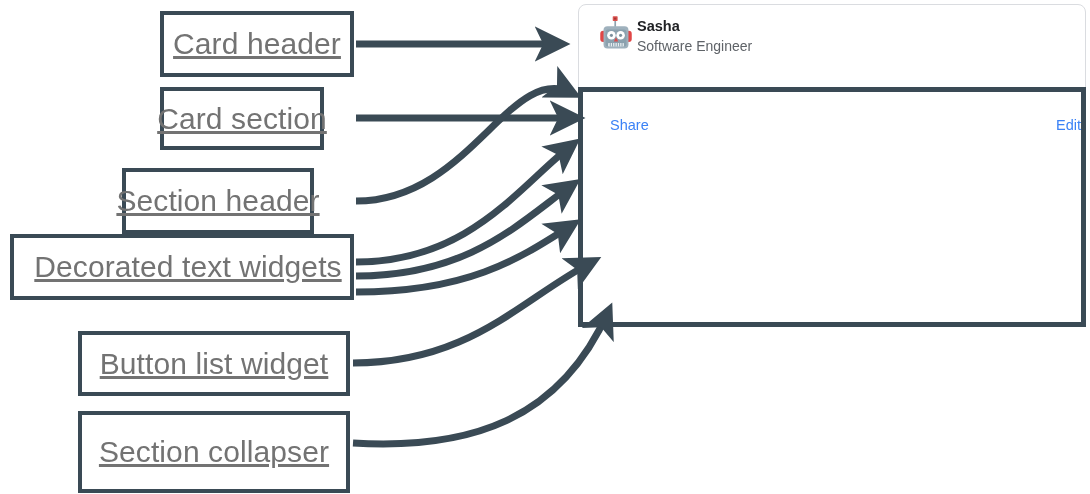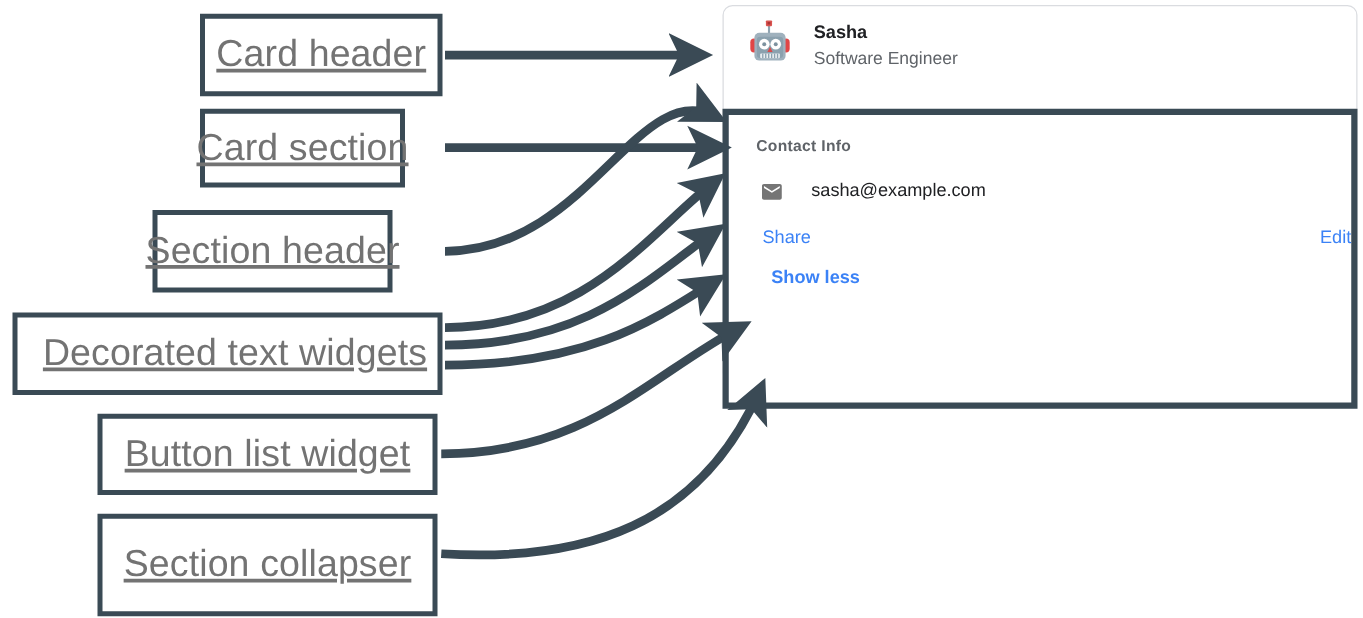--- a/index.html
+++ b/index.html
@@ -58,21 +58,20 @@
     box-sizing: border-box;
     background: #ffffff;
     border: 1px solid #dadce0;
     border-radius: 8px;
     width: 508px;
   }
   .card-header {
     display: flex;
     align-items: center;
     padding: 10px 16px 12px 16px;
-    gap: 14px;
   }
   .avatar {
     width: 42px;
     height: 42px;
     flex: 0 0 42px;
     position: relative;
   }
   .header-text { display: flex; flex-direction: column; gap: 3px; }
   .header-title {
     font-size: 14.5px;
@@ -199,41 +198,29 @@
           <div class="header-title">Sasha</div>
           <div class="header-subtitle">Software Engineer</div>
         </div>
       </div>
 
       <div style="height:236px"></div>
     </div>
 
     <div class="card-section">
 
-      <div class="section-header">Contact Info</div>
-
-      <div class="text-row">
-        <span class="row-icon">
-          <svg viewBox="0 0 24 24" width="19" height="19" fill="#757575" aria-hidden="true">
-            <path d="M20 4H4c-1.1 0-2 .9-2 2v12c0 1.1.9 2 2 2h16c1.1 0 2-.9 2-2V6c0-1.1-.9-2-2-2zm0 4l-8 5-8-5V6l8 5 8-5v2z"></path>
-          </svg>
-        </span>
-        <span class="row-text">sasha@example.com</span>
-      </div>
+
 
 
 
       <div class="button-row">
         <button class="link-btn">Share</button>
         <button class="link-btn">Edit</button>
       </div>
 
-      <div class="collapser-row">
-        <button class="collapser-btn">Show less</button>
-      </div>
     </div>
   </div>
 
   <svg id="arrows" viewBox="0 0 1090 494" xmlns="http://www.w3.org/2000/svg">
     <defs>
       <marker id="ah" markerWidth="5.2" markerHeight="5.2" refX="3.6" refY="2.6" orient="auto" markerUnits="strokeWidth">
         <path d="M0,0.1 L5.1,2.6 L0,5.1 L1.2,2.6 Z" fill="#3a4a55"></path>
       </marker>
     </defs>
     <g fill="none" stroke="#3a4a55" stroke-width="7" marker-end="url(#ah)" stroke-linecap="butt">
@@ -257,21 +244,21 @@
   <div id="label-boxes">
       <div class="label-box" style="left: 160px; top: 11px; width: 194px; height: 66px;">
         <span>Card header</span>
       </div>
       <div class="label-box" style="left: 160px; top: 87px; width: 164px; height: 63px;">
         <span>Card section</span>
       </div>
       <div class="label-box" style="left: 122px; top: 168px; width: 192px; height: 66px;">
         <span>Section header</span>
       </div>
-      <div class="label-box" style="left: 10px; top: 250px; width: 344px; height: 66px; padding-left: 12px;">
+      <div class="label-box" style="left: 10px; top: 234px; width: 344px; height: 66px; padding-left: 12px;">
         <span>Decorated text widgets</span>
       </div>
       <div class="label-box" style="left: 78px; top: 331px; width: 272px; height: 65px; align-items: center;">
         <span>Button list widget</span>
       </div>
       <div class="label-box" style="left: 78px; top: 411px; width: 272px; height: 82px;">
         <span>Section collapser</span>
       </div>
     </div>
 

